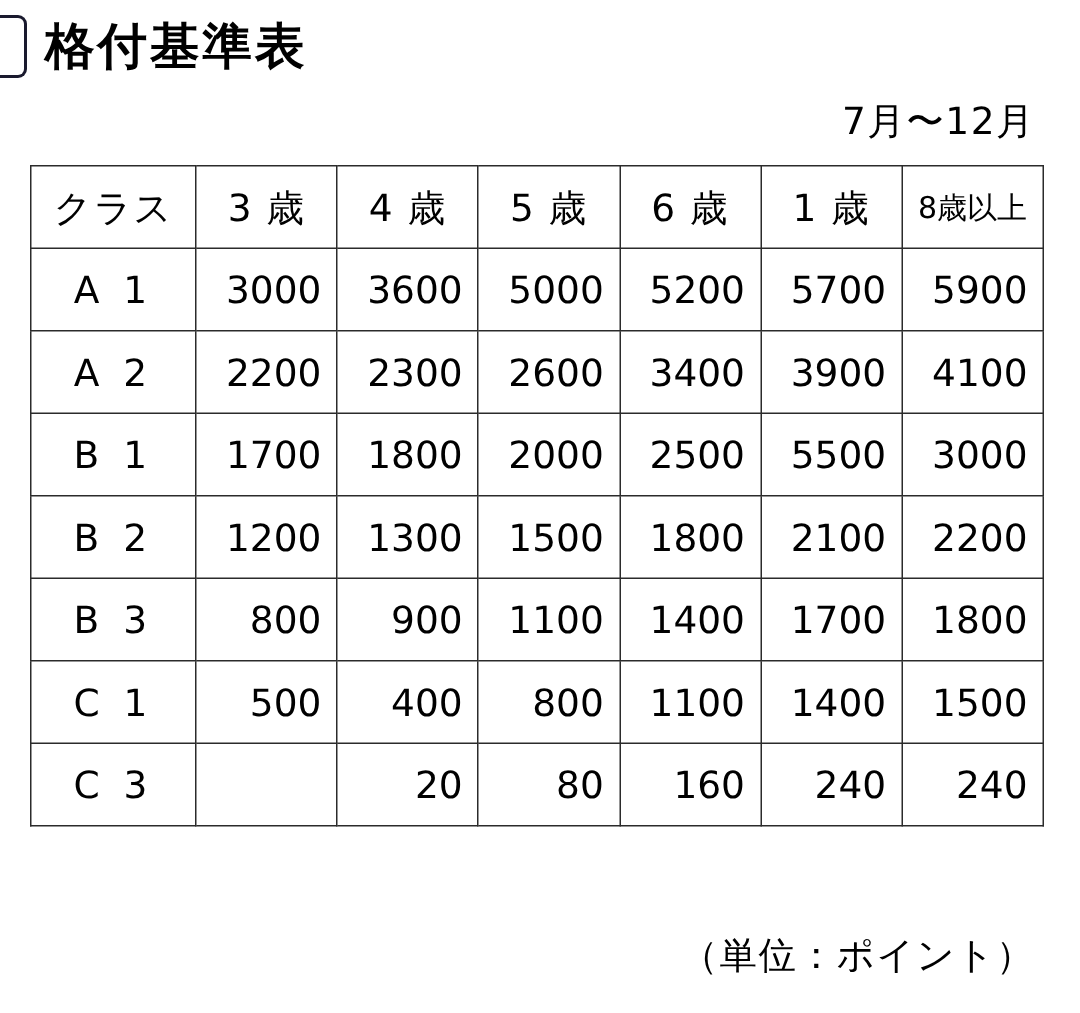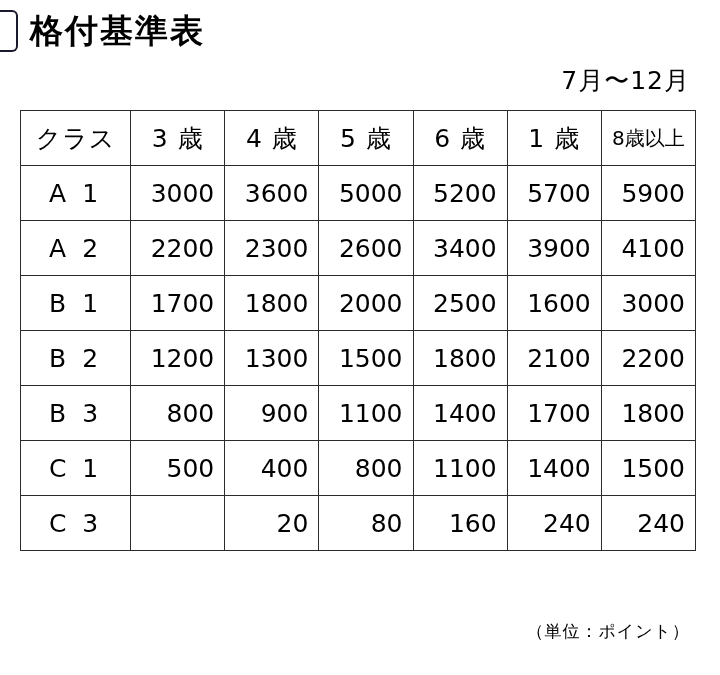--- a/index.html
+++ b/index.html
@@ -106,21 +106,21 @@
     letter-spacing: 0px;
     white-space: nowrap;
   }
 
   
   .unit-note {
     position: absolute;
     right: 30px;
     top: 620px;
     font-family: "DejaVu Sans", "Liberation Sans", sans-serif;
-    font-size: 17px;
+    font-size: 25px;
     letter-spacing: 1px;
     white-space: nowrap;
   }
 </style>
 </head>
 <body>
 
 <div class="page">
 
   <div class="title-row">
@@ -170,21 +170,21 @@
           <td class="num-cell">3400</td>
           <td class="num-cell">3900</td>
           <td class="num-cell">4100</td>
         </tr>
         <tr>
           <td class="row-label">B 1</td>
           <td class="num-cell">1700</td>
           <td class="num-cell">1800</td>
           <td class="num-cell">2000</td>
           <td class="num-cell">2500</td>
-          <td class="num-cell">1600</td>
+          <td class="num-cell">5500</td>
           <td class="num-cell">3000</td>
         </tr>
         <tr>
           <td class="row-label">B 2</td>
           <td class="num-cell">1200</td>
           <td class="num-cell">1300</td>
           <td class="num-cell">1500</td>
           <td class="num-cell">1800</td>
           <td class="num-cell">2100</td>
           <td class="num-cell">2200</td>

